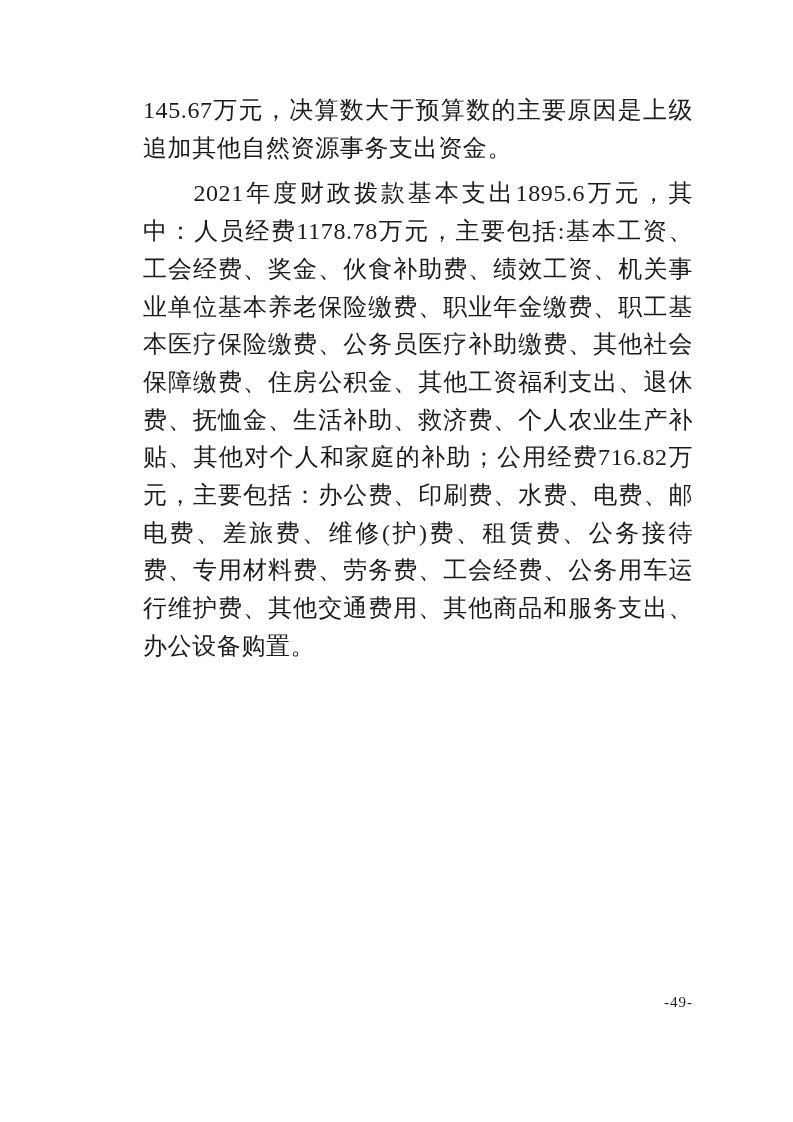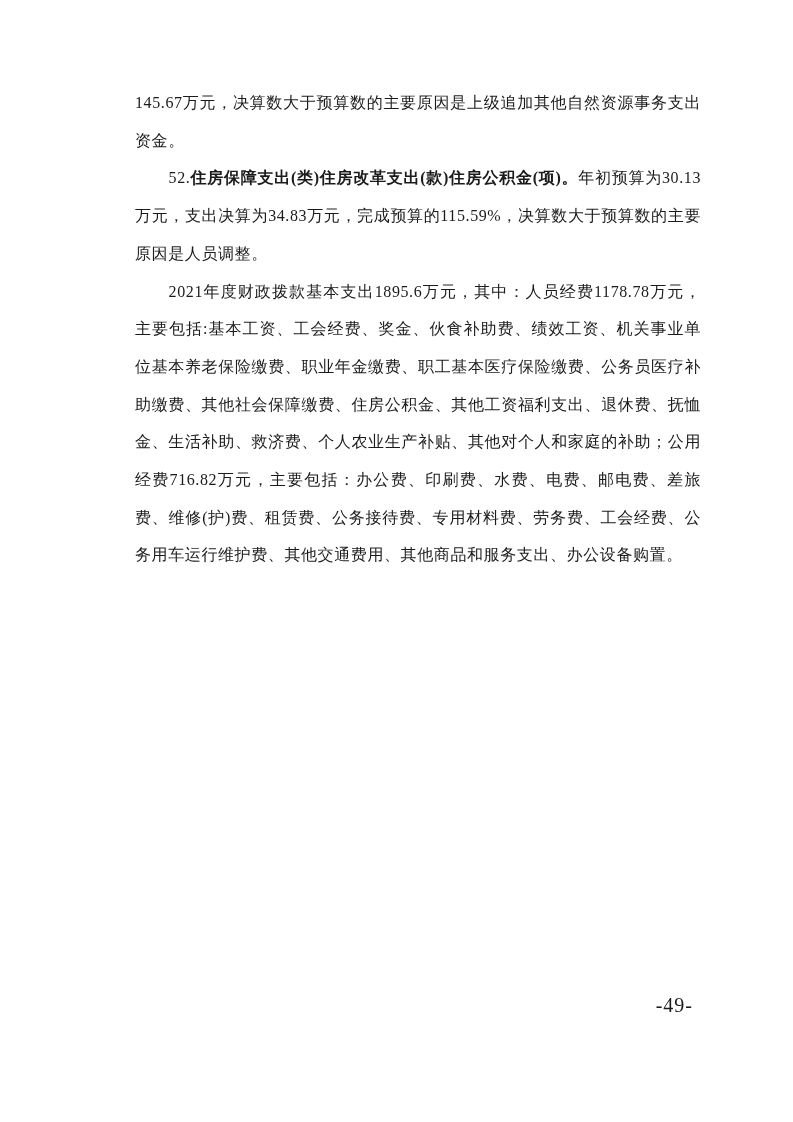--- a/index.html
+++ b/index.html
@@ -16,22 +16,22 @@
     font-family: "Liberation Serif", "DejaVu Serif", serif;
     color: #1b1b1b;
   }
   .content {
     position: absolute;
     left: 135px;
     top: 84px;
     width: 566px;
   }
   .content p {
-    margin: 0;
-    font-size: 16px;
+    margin: 8px;
+    font-size: 24px;
     line-height: 37.7px;
     text-align: justify;
     text-justify: inter-character;
     letter-spacing: 0.6px;
     word-break: break-all;
   }
   .content p.indent {
     text-indent: 2.1em;
   }
   .content p.heading {
@@ -43,29 +43,28 @@
   .content span.bold {
     font-weight: bold;
   }
   .content span.regular {
     font-weight: normal;
   }
   .page-number {
     position: absolute;
     top: 994px;
     right: 100px;
-    font-size: 20px;
+    font-size: 15px;
     letter-spacing: 1px;
     font-family: "Liberation Serif", "DejaVu Serif", serif;
     color: #1b1b1b;
   }
 </style>
 </head>
 <body>
 
 <div class="page">
   <div class="content">
       <p class="body-para"><span class="regular">145.67万元，决算数大于预算数的主要原因是上级追加其他自然资源事务支出资金。</span></p>
-      <p class="body-para indent"><span class="regular">52.</span><span class="bold">住房保障支出(类)住房改革支出(款)住房公积金(项)。</span><span class="regular">年初预算为30.13万元，支出决算为34.83万元，完成预算的115.59%，决算数大于预算数的主要原因是人员调整。</span></p>
       <p class="body-para indent"><span class="regular">2021年度财政拨款基本支出1895.6万元，其中：人员经费1178.78万元，主要包括:基本工资、工会经费、奖金、伙食补助费、绩效工资、机关事业单位基本养老保险缴费、职业年金缴费、职工基本医疗保险缴费、公务员医疗补助缴费、其他社会保障缴费、住房公积金、其他工资福利支出、退休费、抚恤金、生活补助、救济费、个人农业生产补贴、其他对个人和家庭的补助；公用经费716.82万元，主要包括：办公费、印刷费、水费、电费、邮电费、差旅费、维修(护)费、租赁费、公务接待费、专用材料费、劳务费、工会经费、公务用车运行维护费、其他交通费用、其他商品和服务支出、办公设备购置。</span></p>
     </div>
   <div class="page-number">-49-</div>
 </div>
 
 </body></html>

